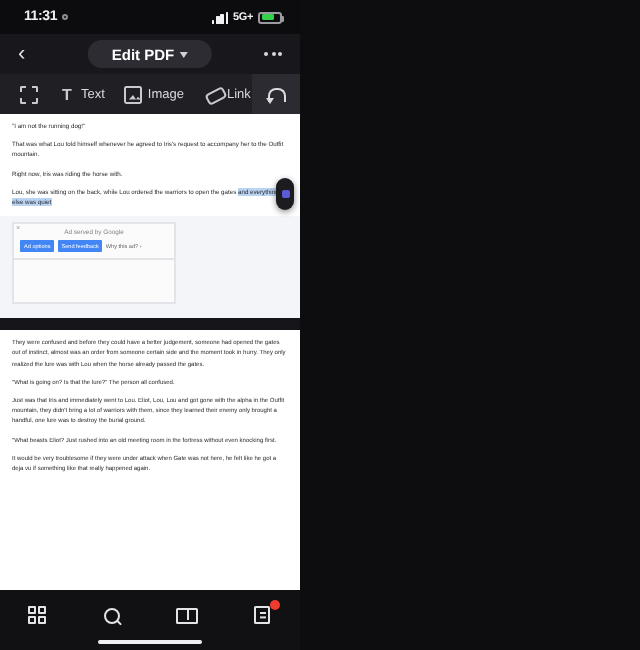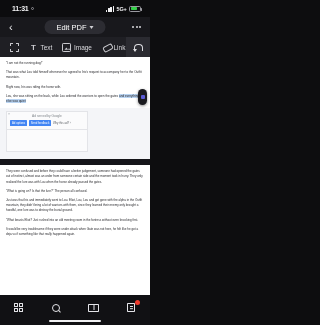--- a/index.html
+++ b/index.html
@@ -33,21 +33,21 @@
   .header {
     height:20px; background:#18181c; display:flex; align-items:center;
     justify-content:space-between; padding:0 9px; position:relative;
   }
   .back { color:#e8e8ec; font-size:11px; line-height:1; cursor:pointer; }
   .title-pill {
     position:absolute; left:50%; transform:translateX(-50%);
     background:#2c2c32; border-radius:9px; padding:2.5px 12px;
     display:flex; align-items:center; gap:3px;
   }
-  .title-pill span { color:#fff; font-size:7.5px; font-weight:normal; }
+  .title-pill span { color:#fff; font-size:7.5px; font-weight:bold; }
   .pill-chev { width:0; height:0; border-left:2.2px solid transparent; border-right:2.2px solid transparent; border-top:3px solid #cfcfd4; }
   .dots { display:flex; gap:1.5px; }
   .dots i { width:2px; height:2px; border-radius:50%; background:#d8d8dc; display:block; }
 
   
   .toolbar {
     height:20px; background:#1f1f24; display:flex; align-items:center;
     padding-left:5px; position:relative; overflow:hidden;
   }
   .tool { display:flex; align-items:center; gap:2.5px; padding:0 5px; cursor:pointer; flex:none; }

